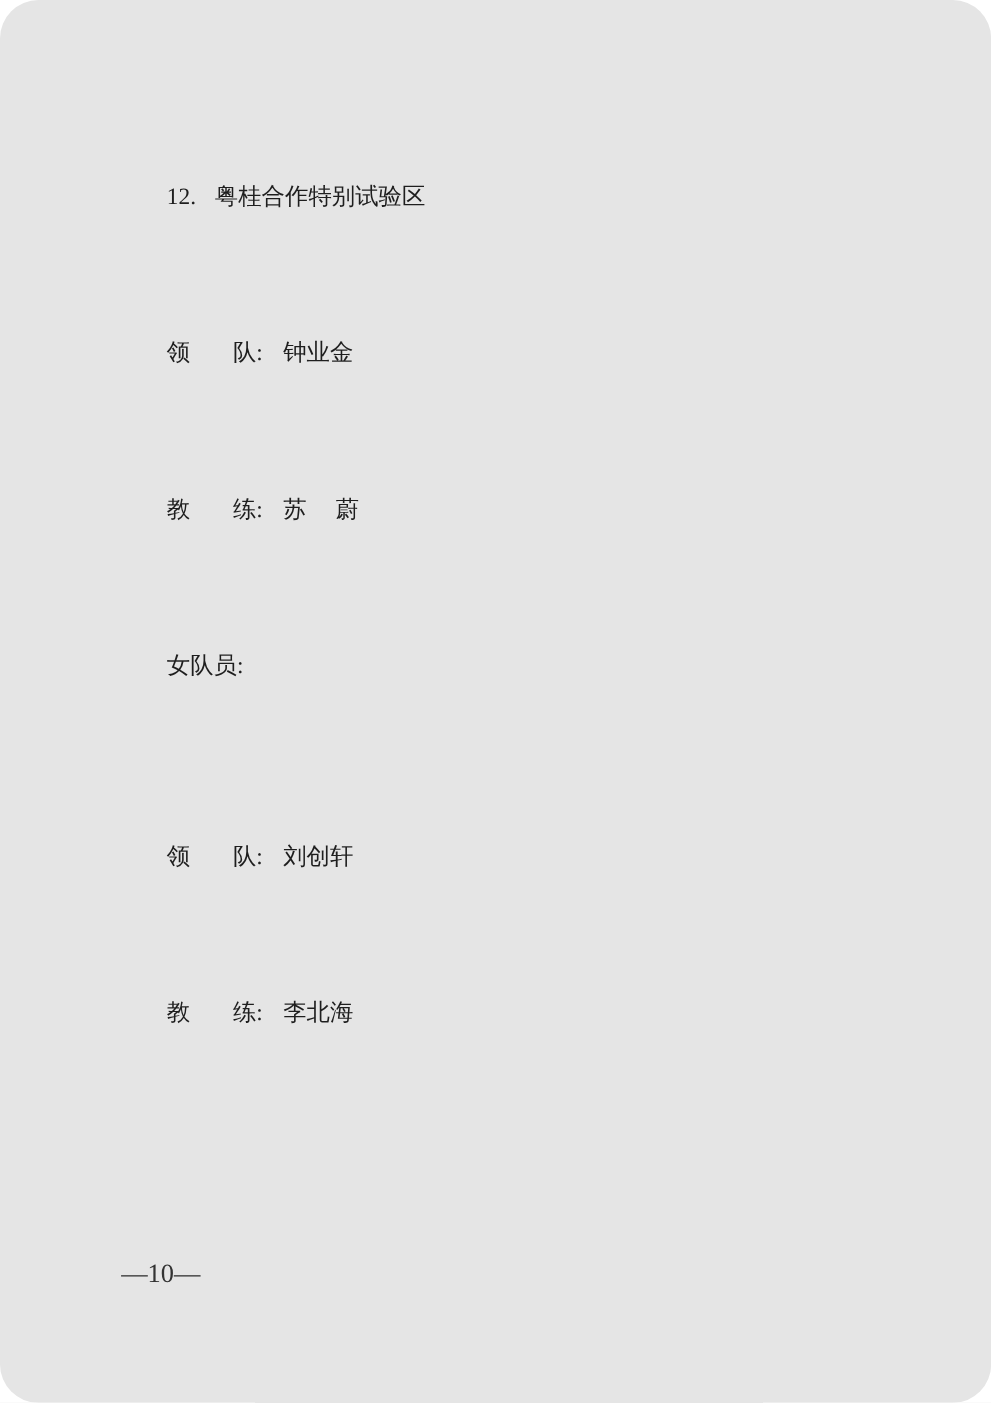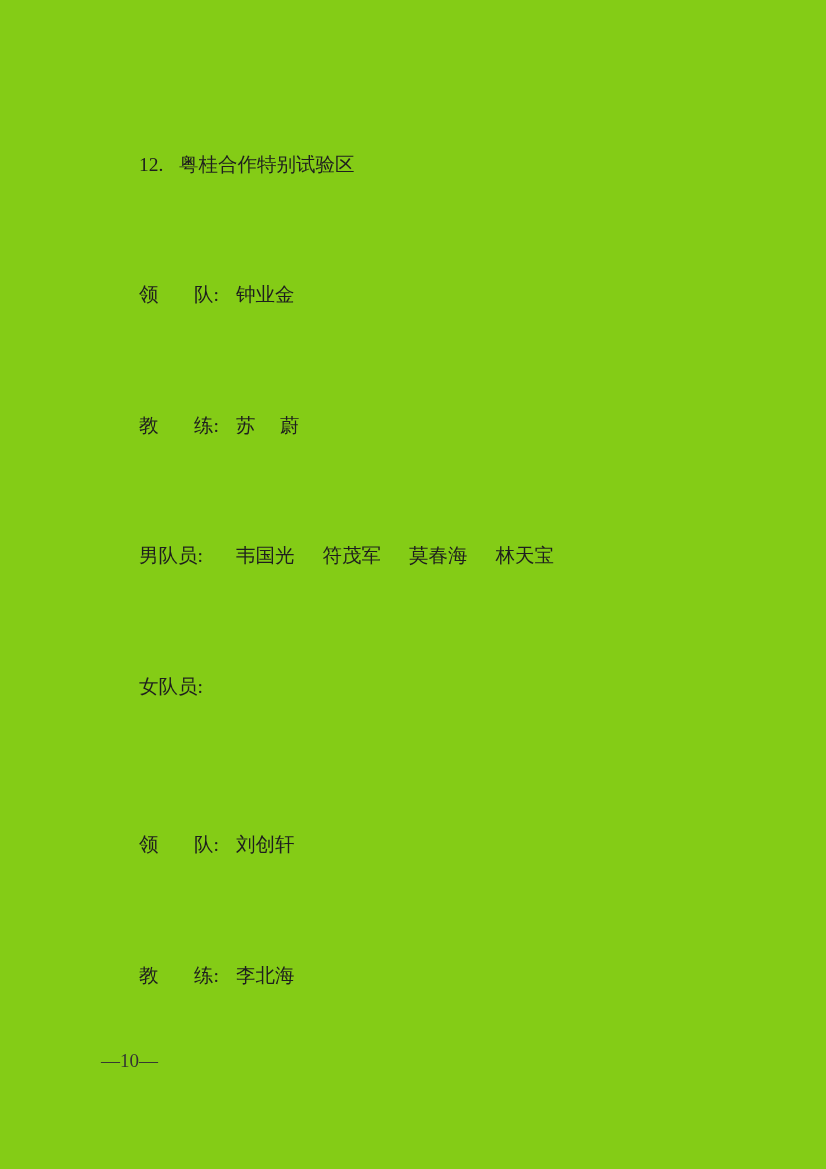--- a/index.html
+++ b/index.html
@@ -10,22 +10,23 @@
     width: 826px;
     height: 1169px;
     background: #ffffff;
     position: relative;
     font-family: "Liberation Serif", "DejaVu Serif", serif;
     color: #1e1e1e;
   }
   .page {
     position: absolute;
     inset: 0;
-    background: #84cc16;
+    background: #e5e5e5;
     overflow: hidden;
+    border-radius: 32px;
   }
   .content {
     position: absolute;
     left: 100px;
     top: 99px;
     font-size: 19.5px;
     line-height: 43.5px;
   }
   .team + .team {
     margin-top: 28px;
@@ -47,21 +48,21 @@
     margin-left: 17px;
     white-space: pre;
   }
   .member-name + .member-name {
     margin-left: 28px;
   }
   .page-footer {
     position: absolute;
     left: 101px;
     top: 1050px;
-    font-size: 19px;
+    font-size: 22px;
     line-height: 22px;
     color: #333333;
     white-space: pre;
   }
 </style>
 </head>
 <body>
 
 <div class="page">
   <div class="content">
@@ -70,23 +71,20 @@
       <div class="line">
         <span class="team-number">12.</span><span class="team-name">粤桂合作特别试验区</span>
       </div>
       <div class="line">
         <span class="label"><span>领</span><span>队:</span></span><span class="value">钟业金</span>
       </div>
       <div class="line">
         <span class="label"><span>教</span><span>练:</span></span><span class="value">苏　 蔚</span>
       </div>
       <div class="line">
-        <span class="label"><span>男队员:</span></span><span class="value"><span class="member-name">韦国光</span><span class="member-name">符茂军</span><span class="member-name">莫春海</span><span class="member-name">林天宝</span></span>
-      </div>
-      <div class="line">
         <span class="label"><span>女队员:</span></span>
       </div>
     </section>
 
     <section class="team">
       <div class="line">
         <span class="label"><span>领</span><span>队:</span></span><span class="value">刘创轩</span>
       </div>
       <div class="line">
         <span class="label"><span>教</span><span>练:</span></span><span class="value">李北海</span>

